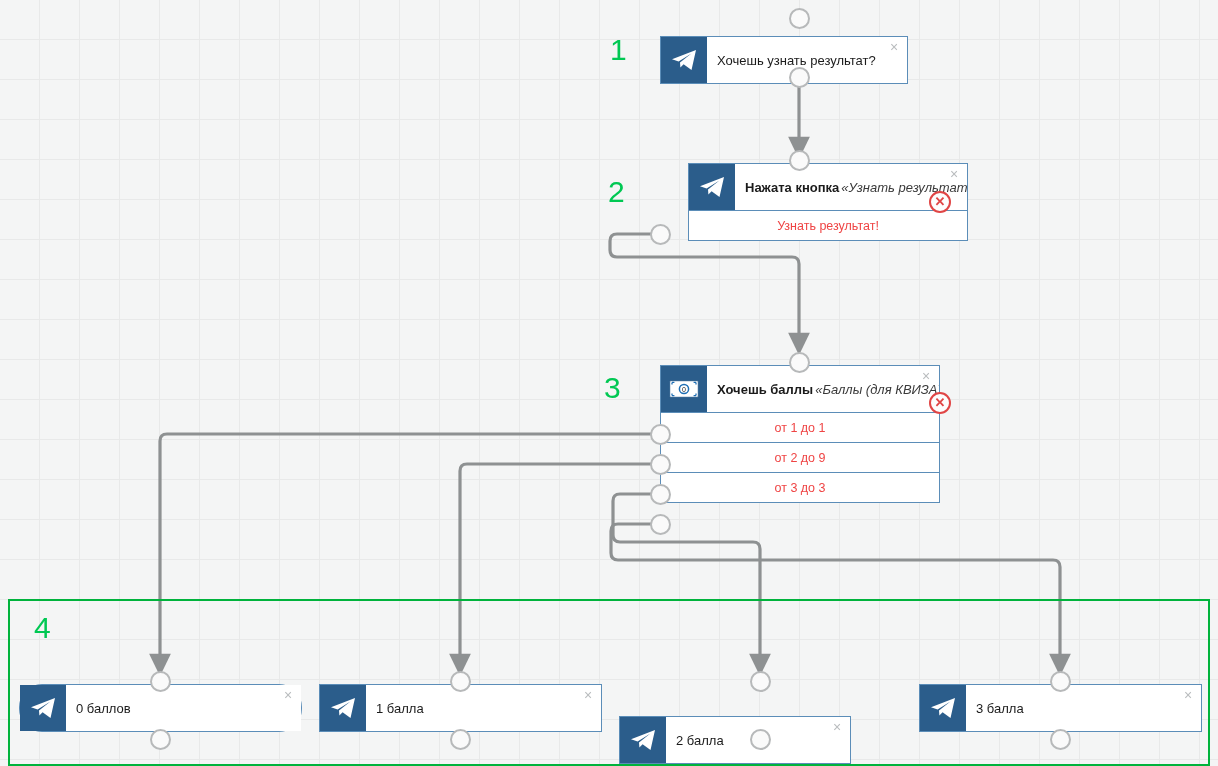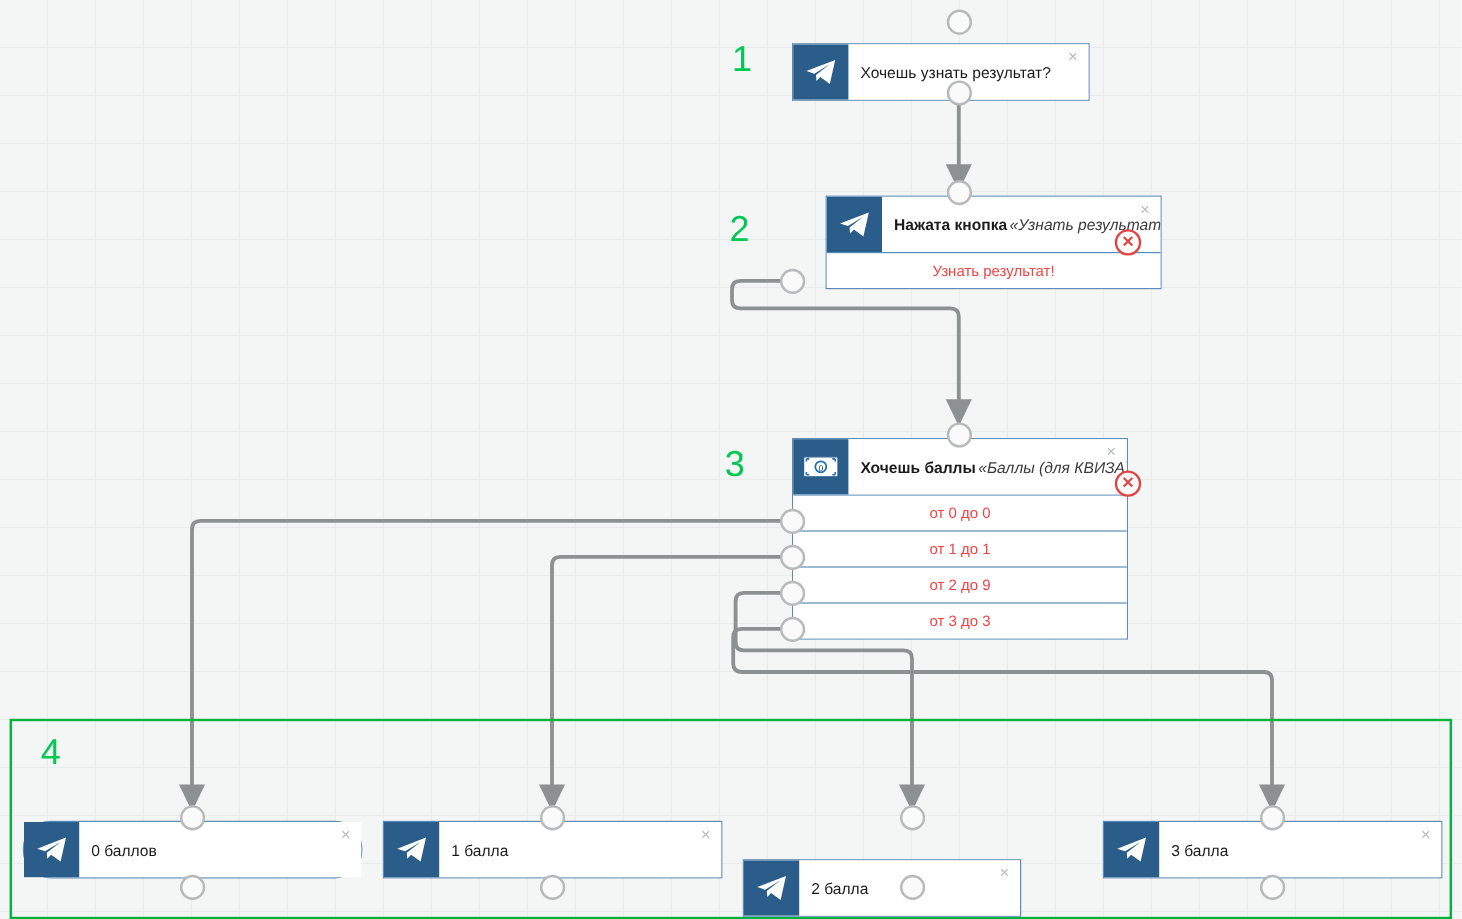--- a/index.html
+++ b/index.html
@@ -215,21 +215,20 @@
           <path d="M27,15.6 L24.6,15.6 M27,15.6 L27,13.4" stroke="#1f6fb5" stroke-width="1.3" fill="none"></path>
         </svg>
       </div>
       <div class="node-title">
         <span class="title-bold">Хочешь баллы</span>
           <span></span>
           <span class="title-ital">«Баллы (для КВИЗА)»</span>
       </div>
       <div class="node-close">×</div>
     </div>
-    <div class="node-row">от 0 до 0</div>
     <div class="node-row">от 1 до 1</div>
     <div class="node-row">от 2 до 9</div>
     <div class="node-row">от 3 до 3</div>
   </div>
   <div class="port" style="left:789px; top:352px;"></div>
   <div class="port" style="left:650px; top:424px;"></div>
   <div class="port" style="left:650px; top:454px;"></div>
   <div class="port" style="left:650px; top:484px;"></div>
   <div class="port" style="left:650px; top:514px;"></div>
   <div class="delete-badge" style="left:929px; top:392px;">✕</div>

